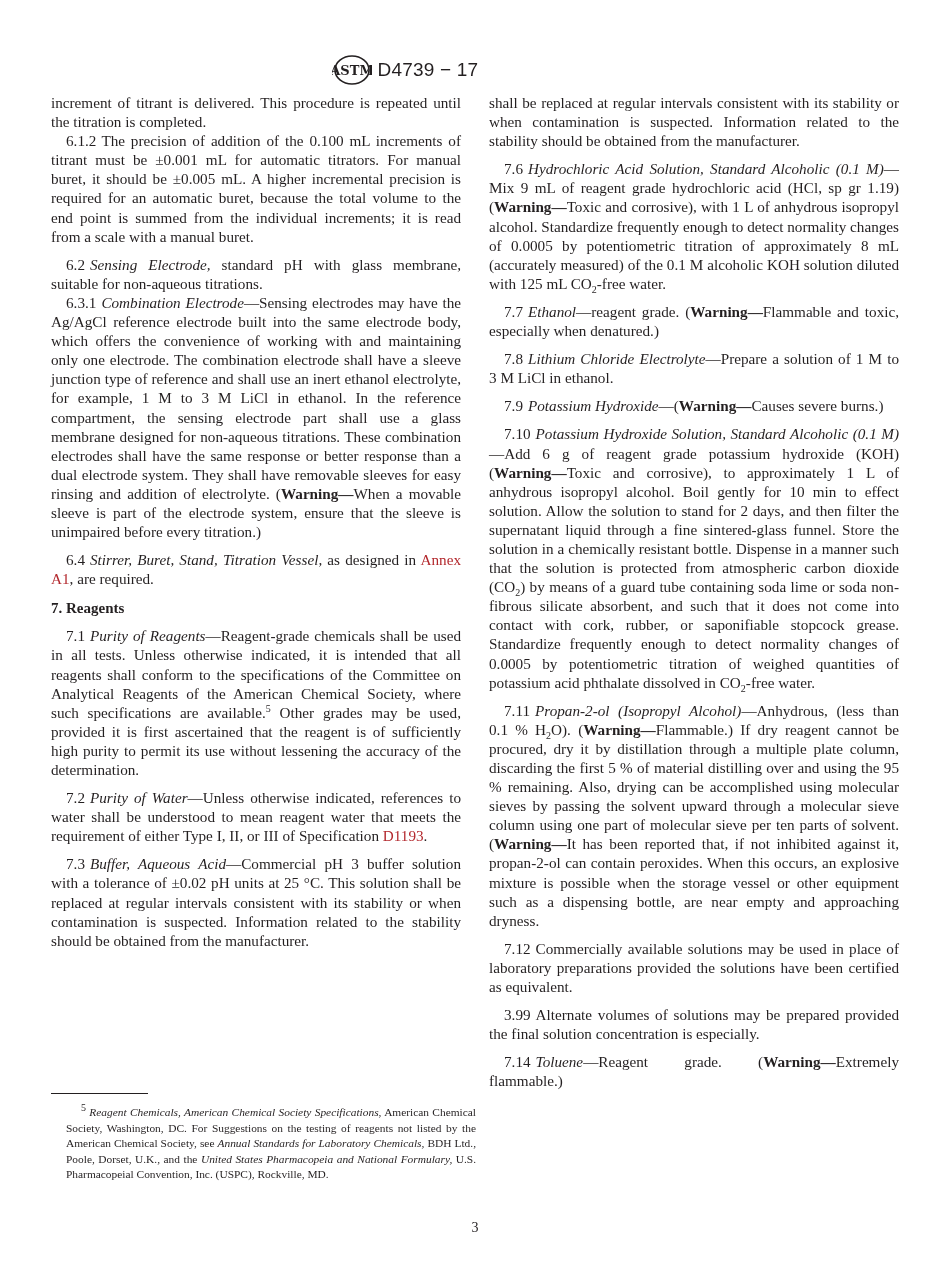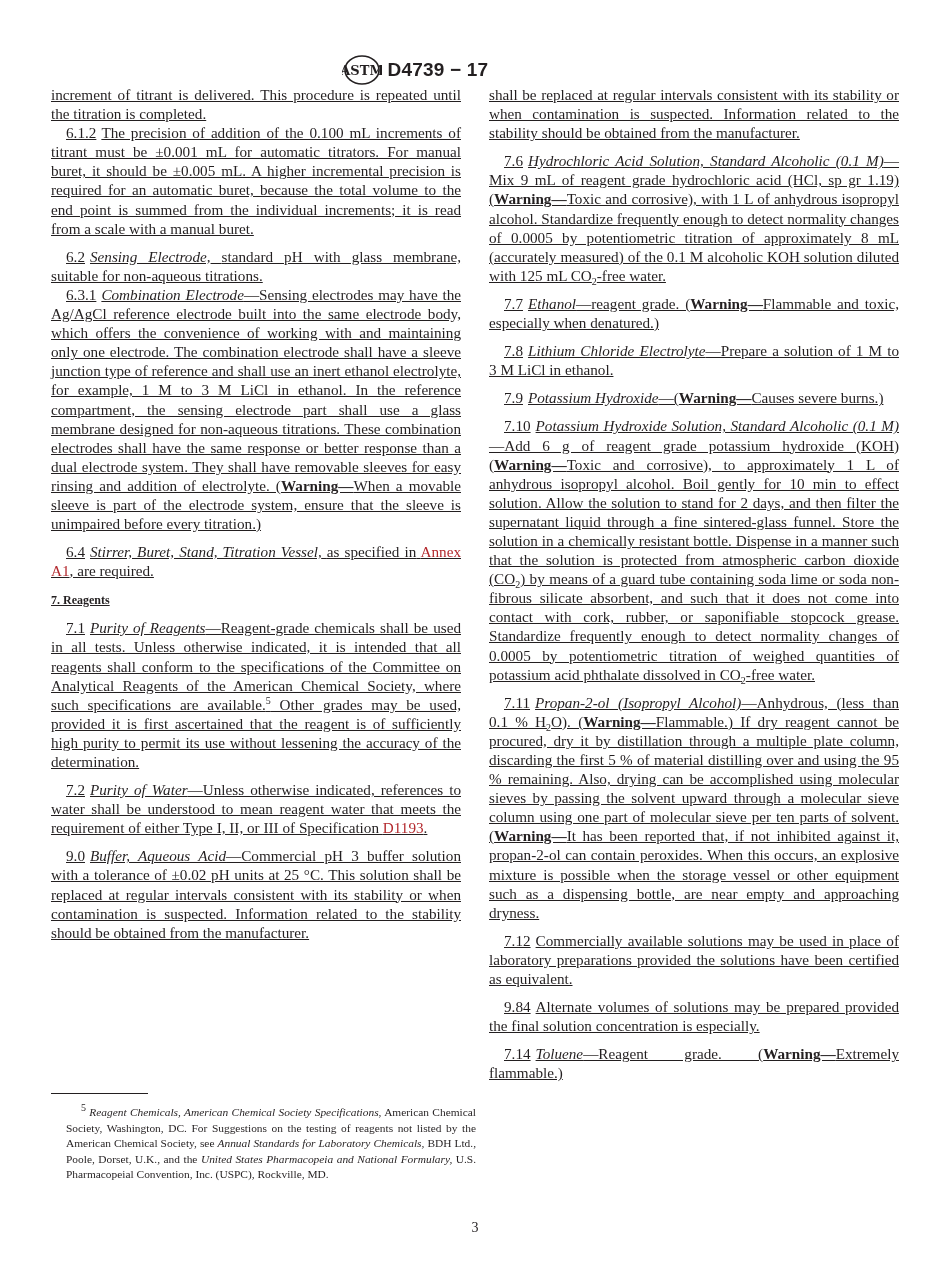--- a/index.html
+++ b/index.html
@@ -2,39 +2,39 @@
 <html><head>
 <meta charset="utf-8">
 <style>
   html, body { margin: 0; padding: 0; background: #ffffff; }
   body {
     width: 950px; height: 1272px; position: relative; overflow: hidden;
     font-family: "Liberation Serif", "DejaVu Serif", serif;
     color: #231f20;
   }
   .header {
-    position: absolute; top: 54px; left: 10px; width: 810px; height: 32px;
+    position: absolute; top: 54px; left: 0; width: 810px; height: 32px;
     display: flex; justify-content: center; align-items: center; gap: 6px;
   }
   .logo { width: 40px; height: 32px; }
   .doc-id {
     font-family: "Liberation Sans", "DejaVu Sans", sans-serif;
-    font-weight: bold; font-size: 19px; letter-spacing: 0.2px;
+    font-weight: normal; font-size: 19px; letter-spacing: 0.2px;
   }
   .col {
-    position: absolute; top: 85px; width: 410px;
-    font-size: 15.2px; line-height: 19.1px; text-align: justify; text-decoration: underline;
+    position: absolute; top: 93px; width: 410px;
+    font-size: 15.2px; line-height: 19.1px; text-align: justify;
   }
   .col.left { left: 51px; }
   .col.right { left: 489px; }
   .col p { margin: 0; }
   .col p.ind { text-indent: 15px; }
   .col p.gap { margin-top: 9px; }
   .col h2 {
-    font-size: 12px; font-weight: bold; margin: 11px 0 8px 0; line-height: 19px;
+    font-size: 15px; font-weight: bold; margin: 11px 0 8px 0; line-height: 19px;
   }
   .num { margin-right: 5px; }
   .it { font-style: italic; }
   .b { font-weight: bold; }
   .link { color: #b3282d; }
   sub, sup { font-size: 10px; line-height: 0; }
   .fn-rule {
     position: absolute; left: 51px; top: 1093px; width: 97px; height: 1px; background: #231f20;
   }
   .footnote {
@@ -56,38 +56,38 @@
     <text x="20" y="21" text-anchor="middle" font-family="DejaVu Serif, serif" font-size="13" font-weight="bold" fill="#231f20">ASTM</text>
   </svg>
   <span class="doc-id">D4739 − 17</span>
 </div>
 
 <div class="col left">
   <p>increment of titrant is delivered. This procedure is repeated until the titration is completed.</p>
   <p class="ind"><span class="num">6.1.2</span><span>The precision of addition of the 0.100 mL increments of titrant must be ±0.001 mL for automatic titrators. For manual buret, it should be ±0.005 mL. A higher incremental precision is required for an automatic buret, because the total volume to the end point is summed from the individual increments; it is read from a scale with a manual buret.</span></p>
   <p class="ind gap"><span class="num">6.2</span><span class="it">Sensing Electrode,</span> <span>standard pH with glass membrane, suitable for non-aqueous titrations.</span></p>
   <p class="ind"><span class="num">6.3.1</span><span class="it">Combination Electrode</span><span>—Sensing electrodes may have the Ag/AgCl reference electrode built into the same electrode body, which offers the convenience of working with and maintaining only one electrode. The combination electrode shall have a sleeve junction type of reference and shall use an inert ethanol electrolyte, for example, 1 M to 3 M LiCl in ethanol. In the reference compartment, the sensing electrode part shall use a glass membrane designed for non-aqueous titrations. These combination electrodes shall have the same response or better response than a dual electrode system. They shall have removable sleeves for easy rinsing and addition of electrolyte. (</span><span class="b">Warning—</span><span>When a movable sleeve is part of the electrode system, ensure that the sleeve is unimpaired before every titration.)</span></p>
-  <p class="ind gap"><span class="num">6.4</span><span class="it">Stirrer, Buret, Stand, Titration Vessel,</span> <span>as specified in</span> <span class="link">Annex A1</span><span>, are required.</span></p>
+  <p class="ind gap"><span class="num">6.4</span><span class="it">Stirrer, Buret, Stand, Titration Vessel,</span> <span>as designed in</span> <span class="link">Annex A1</span><span>, are required.</span></p>
   <h2>7.  Reagents</h2>
   <p class="ind"><span class="num">7.1</span><span class="it">Purity of Reagents</span><span>—Reagent-grade chemicals shall be used in all tests. Unless otherwise indicated, it is intended that all reagents shall conform to the specifications of the Committee on Analytical Reagents of the American Chemical Society, where such specifications are available.</span><sup>5</sup><span> Other grades may be used, provided it is first ascertained that the reagent is of sufficiently high purity to permit its use without lessening the accuracy of the determination.</span></p>
   <p class="ind gap"><span class="num">7.2</span><span class="it">Purity of Water</span><span>—Unless otherwise indicated, references to water shall be understood to mean reagent water that meets the requirement of either Type I, II, or III of Specification</span> <span class="link">D1193</span><span>.</span></p>
-  <p class="ind gap"><span class="num">9.0</span><span class="it">Buffer, Aqueous Acid</span><span>—Commercial pH 3 buffer solution with a tolerance of ±0.02 pH units at 25 °C. This solution shall be replaced at regular intervals consistent with its stability or when contamination is suspected. Information related to the stability should be obtained from the manufacturer.</span></p>
+  <p class="ind gap"><span class="num">7.3</span><span class="it">Buffer, Aqueous Acid</span><span>—Commercial pH 3 buffer solution with a tolerance of ±0.02 pH units at 25 °C. This solution shall be replaced at regular intervals consistent with its stability or when contamination is suspected. Information related to the stability should be obtained from the manufacturer.</span></p>
 </div>
 
 <div class="fn-rule"></div>
 <div class="footnote">
   <p><sup>5</sup> <span class="it">Reagent Chemicals, American Chemical Society Specifications</span><span>, American Chemical Society, Washington, DC. For Suggestions on the testing of reagents not listed by the American Chemical Society, see </span><span class="it">Annual Standards for Laboratory Chemicals,</span><span> BDH Ltd., Poole, Dorset, U.K., and the </span><span class="it">United States Pharmacopeia and National Formulary,</span><span> U.S. Pharmacopeial Convention, Inc. (USPC), Rockville, MD.</span></p>
 </div>
 
 <div class="col right">
   <p>shall be replaced at regular intervals consistent with its stability or when contamination is suspected. Information related to the stability should be obtained from the manufacturer.</p>
   <p class="ind gap"><span class="num">7.6</span><span class="it">Hydrochloric Acid Solution, Standard Alcoholic (0.1 M)</span><span>—Mix 9 mL of reagent grade hydrochloric acid (HCl, sp gr 1.19) (</span><span class="b">Warning—</span><span>Toxic and corrosive), with 1 L of anhydrous isopropyl alcohol. Standardize frequently enough to detect normality changes of 0.0005 by potentiometric titration of approximately 8 mL (accurately measured) of the 0.1 M alcoholic KOH solution diluted with 125 mL CO</span><sub>2</sub><span>-free water.</span></p>
   <p class="ind gap"><span class="num">7.7</span><span class="it">Ethanol</span><span>—reagent grade. (</span><span class="b">Warning—</span><span>Flammable and toxic, especially when denatured.)</span></p>
   <p class="ind gap"><span class="num">7.8</span><span class="it">Lithium Chloride Electrolyte</span><span>—Prepare a solution of 1 M to 3 M LiCl in ethanol.</span></p>
   <p class="ind gap"><span class="num">7.9</span><span class="it">Potassium Hydroxide</span><span>—(</span><span class="b">Warning—</span><span>Causes severe burns.)</span></p>
   <p class="ind gap"><span class="num">7.10</span><span class="it">Potassium Hydroxide Solution, Standard Alcoholic (0.1 M)</span><span>—Add 6 g of reagent grade potassium hydroxide (KOH) (</span><span class="b">Warning—</span><span>Toxic and corrosive), to approximately 1 L of anhydrous isopropyl alcohol. Boil gently for 10 min to effect solution. Allow the solution to stand for 2 days, and then filter the supernatant liquid through a fine sintered-glass funnel. Store the solution in a chemically resistant bottle. Dispense in a manner such that the solution is protected from atmospheric carbon dioxide (CO</span><sub>2</sub><span>) by means of a guard tube containing soda lime or soda non-fibrous silicate absorbent, and such that it does not come into contact with cork, rubber, or saponifiable stopcock grease. Standardize frequently enough to detect normality changes of 0.0005 by potentiometric titration of weighed quantities of potassium acid phthalate dissolved in CO</span><sub>2</sub><span>-free water.</span></p>
   <p class="ind gap"><span class="num">7.11</span><span class="it">Propan-2-ol (Isopropyl Alcohol)</span><span>—Anhydrous, (less than 0.1 % H</span><sub>2</sub><span>O). (</span><span class="b">Warning—</span><span>Flammable.) If dry reagent cannot be procured, dry it by distillation through a multiple plate column, discarding the first 5 % of material distilling over and using the 95 % remaining. Also, drying can be accomplished using molecular sieves by passing the solvent upward through a molecular sieve column using one part of molecular sieve per ten parts of solvent. (</span><span class="b">Warning—</span><span>It has been reported that, if not inhibited against it, propan-2-ol can contain peroxides. When this occurs, an explosive mixture is possible when the storage vessel or other equipment such as a dispensing bottle, are near empty and approaching dryness.</span></p>
   <p class="ind gap"><span class="num">7.12</span><span>Commercially available solutions may be used in place of laboratory preparations provided the solutions have been certified as equivalent.</span></p>
-  <p class="ind gap"><span class="num">9.84</span><span>Alternate volumes of solutions may be prepared provided the final solution concentration is especially.</span></p>
+  <p class="ind gap"><span class="num">3.99</span><span>Alternate volumes of solutions may be prepared provided the final solution concentration is especially.</span></p>
   <p class="ind gap"><span class="num">7.14</span><span class="it">Toluene</span><span>—Reagent grade. (</span><span class="b">Warning—</span><span>Extremely flammable.)</span></p>
 </div>
 
 <div class="page-num">3</div>
 
 </body></html>

